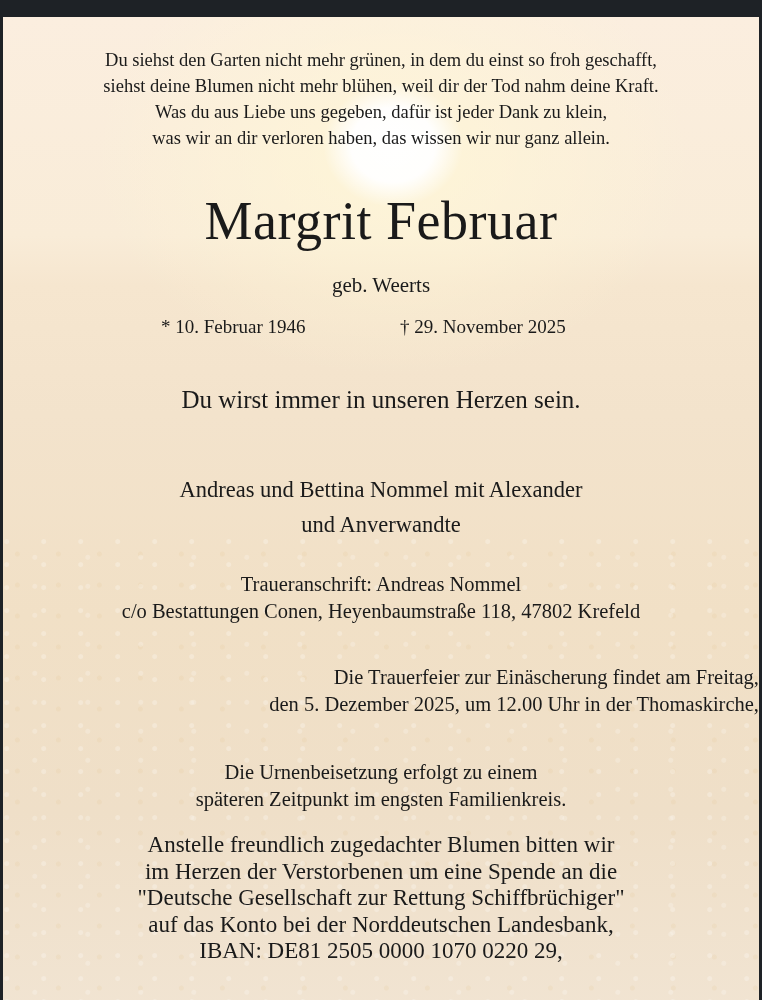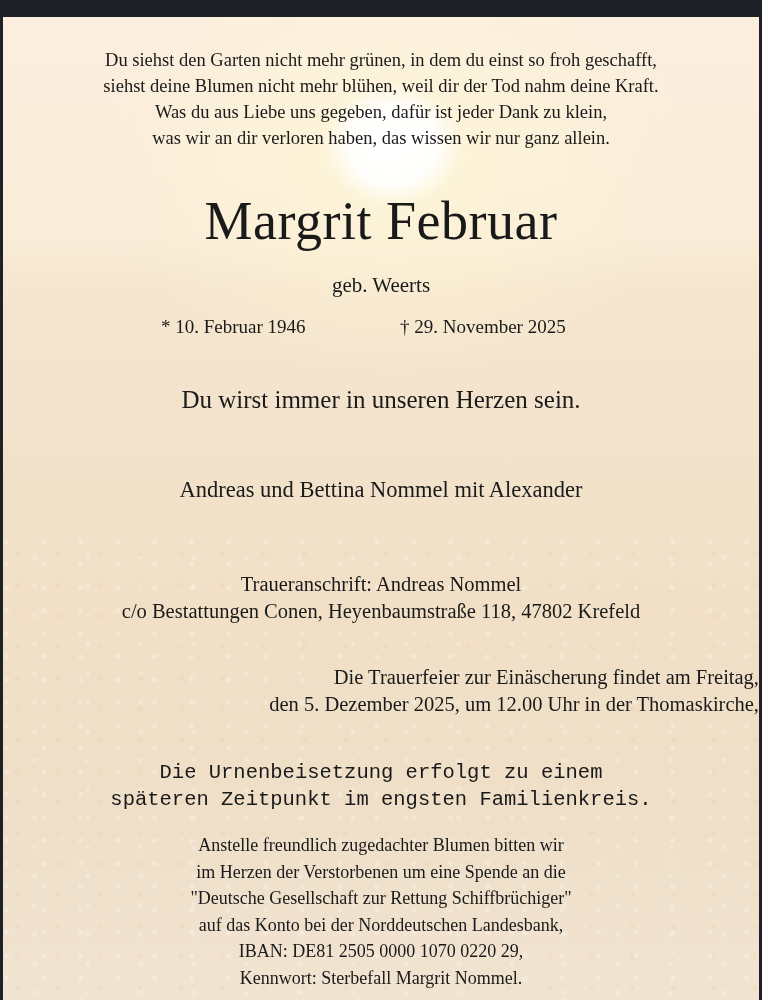--- a/index.html
+++ b/index.html
@@ -31,22 +31,22 @@
     .poem { top: 30px; font-size: 18.5px; line-height: 26px; }
     .name { top: 172px; font-size: 54px; line-height: 64px; letter-spacing: 0.5px; }
     .maiden { top: 254px; font-size: 21px; line-height: 28px; }
     .dates { top: 296px; font-size: 19px; line-height: 28px; }
     .dates .birth { position: absolute; left: 158px; }
     .dates .death { position: absolute; left: 397px; }
     .motto { top: 368px; font-size: 25px; line-height: 30px; }
     .family { top: 443px; font-size: 22.5px; line-height: 35px; margin-top: 12px; }
     .address { top: 554px; font-size: 20.5px; line-height: 27px; }
     .ceremony { top: 647px; font-size: 20.5px; line-height: 27px; text-align: right; }
-    .urn { top: 742px; font-size: 20.5px; line-height: 27px; font-family: Liberation Mono, monospace; }
-    .donation { top: 815px; font-size: 18px; line-height: 26.5px; text-align: center; }
+    .urn { top: 742px; font-size: 20.5px; line-height: 27px; }
+    .donation { top: 815px; font-size: 23px; line-height: 26.5px; text-align: center; }
     .line { display: block; white-space: nowrap; }
   </style>
 </head>
 <body>
 
 <div class="notice">
   <div class="sparkle"></div>
 
   <div class="block poem">
     <span class="line">Du siehst den Garten nicht mehr grünen, in dem du einst so froh geschafft,</span>
@@ -60,20 +60,21 @@
 
   <div class="block dates">
     <span class="birth">* 10. Februar 1946</span>
     <span class="death">† 29. November 2025</span>
   </div>
 
   <div class="block motto">Du wirst immer in unseren Herzen sein.</div>
 
   <div class="block family">
     <span class="line">Andreas und Bettina Nommel mit Alexander</span>
+    <span class="line">und Anverwandte</span>
   </div>
 
   <div class="block address">
     <span class="line">Traueranschrift: Andreas Nommel</span>
     <span class="line">c/o Bestattungen Conen, Heyenbaumstraße 118, 47802 Krefeld</span>
   </div>
 
   <div class="block ceremony">
     <span class="line">Die Trauerfeier zur Einäscherung findet am Freitag,</span>
     <span class="line">den 5. Dezember 2025, um 12.00 Uhr in der Thomaskirche,</span>
@@ -83,15 +84,14 @@
     <span class="line">Die Urnenbeisetzung erfolgt zu einem</span>
     <span class="line">späteren Zeitpunkt im engsten Familienkreis.</span>
   </div>
 
   <div class="block donation">
     <span class="line">Anstelle freundlich zugedachter Blumen bitten wir</span>
     <span class="line">im Herzen der Verstorbenen um eine Spende an die</span>
     <span class="line">"Deutsche Gesellschaft zur Rettung Schiffbrüchiger"</span>
     <span class="line">auf das Konto bei der Norddeutschen Landesbank,</span>
     <span class="line">IBAN: DE81 2505 0000 1070 0220 29,</span>
-    <span class="line">Kennwort: Sterbefall Margrit Nommel.</span>
   </div>
 </div>
 
 </body></html>

